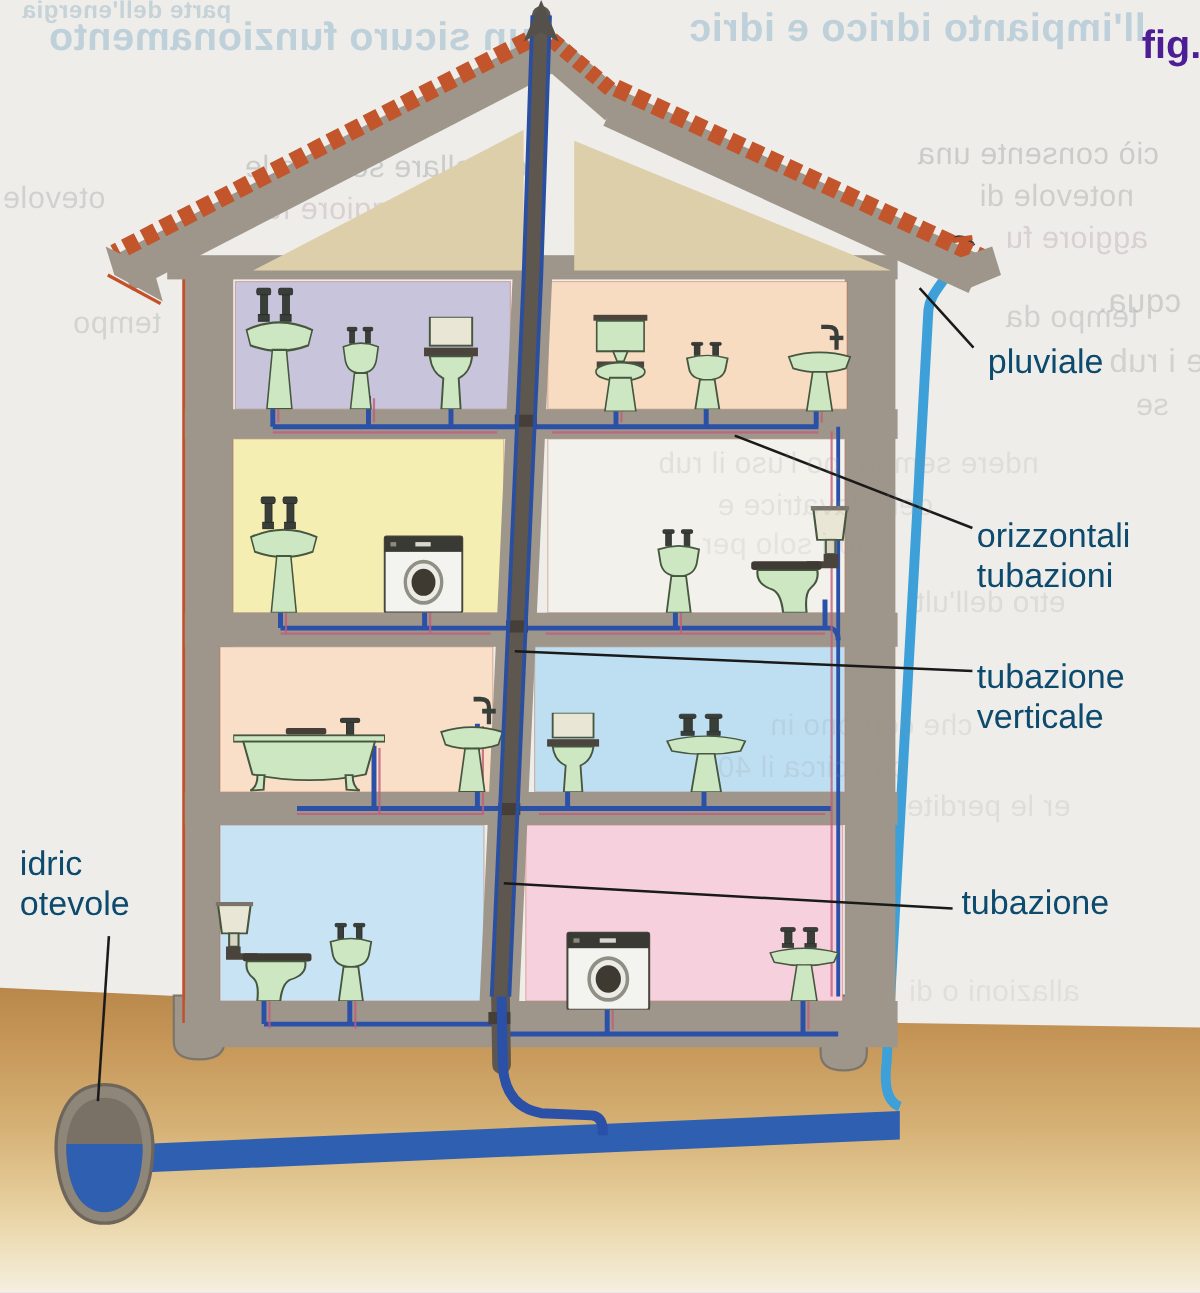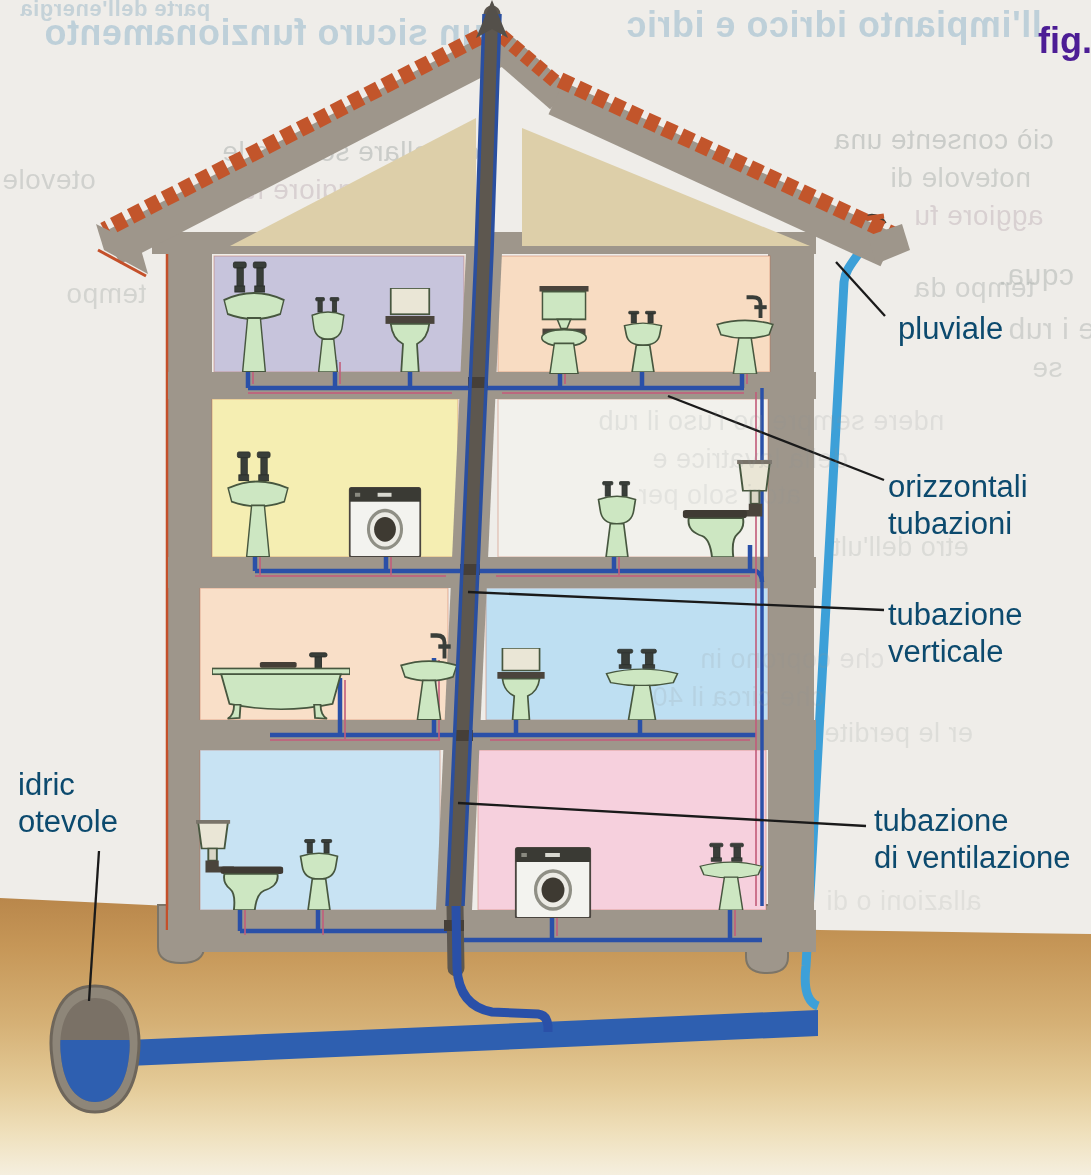--- a/index.html
+++ b/index.html
@@ -294,21 +294,20 @@
     <span>tubazioni</span>
   </div>
 
   <div class="label" style="left:888px;top:596px">
     <span>tubazione</span>
     <span>verticale</span>
   </div>
 
   <div class="label" style="left:874px;top:802px">
     <span>tubazione</span>
-    <span>di ventilazione</span>
   </div>
 
   <div class="label" style="left:18px;top:766px">
     <span>idric</span>
     <span>otevole</span>
   </div>
 
   <div id="lbl-fig" style="left:1038px;top:20px">fig.</div>
 </div>
 

